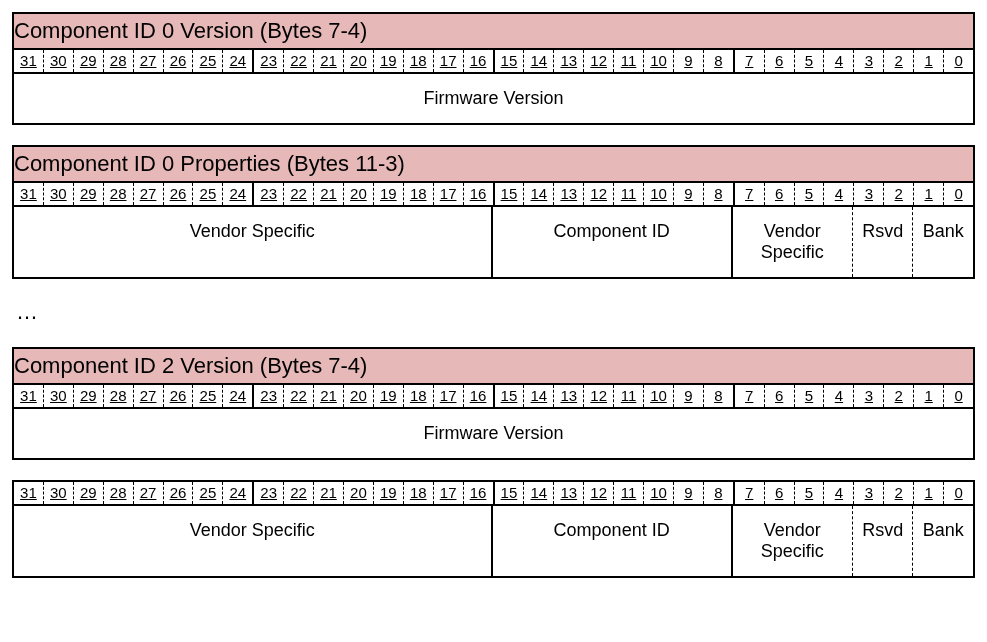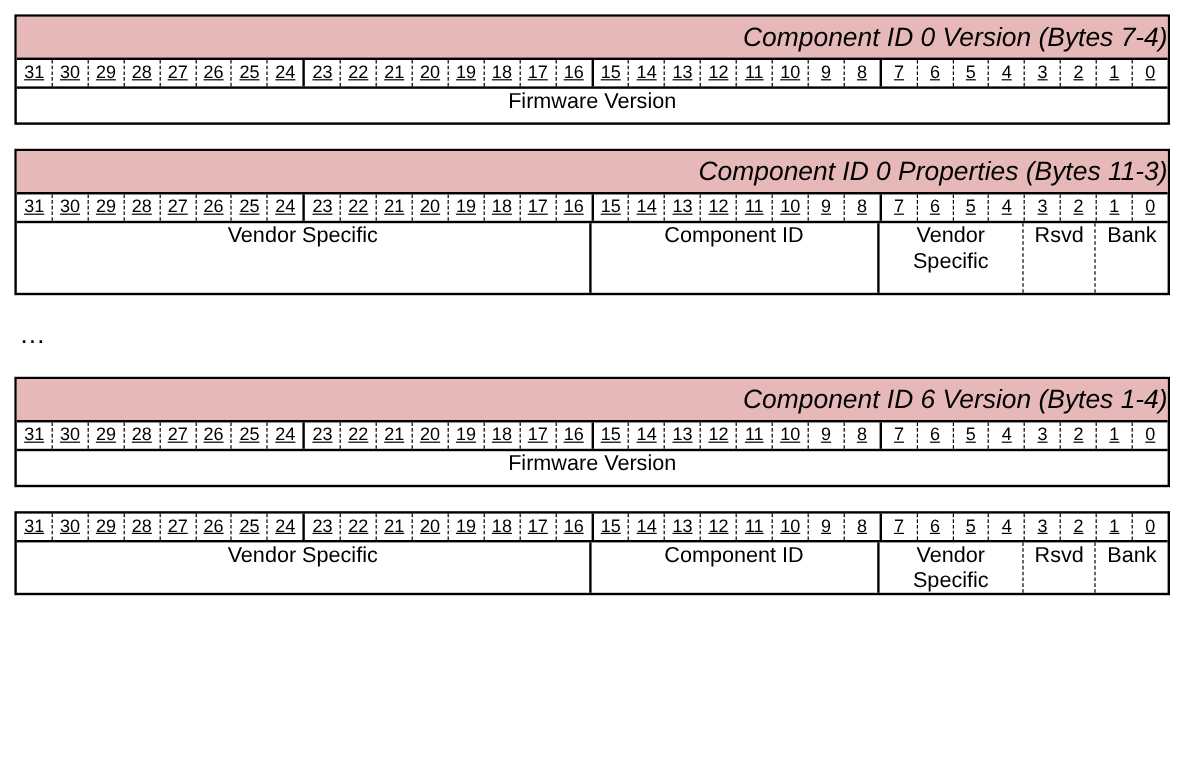--- a/index.html
+++ b/index.html
@@ -12,25 +12,24 @@
     width: 987px;
     box-sizing: border-box;
   }
   .reg {
     border: 2.5px solid #000;
     margin-bottom: 20px;
     box-sizing: border-box;
   }
   .title {
     background: #e6b8b7;
-    text-align: right;
+    text-align: left;
     font-size: 22px;
     padding: 4px 0;
     border-bottom: 2.5px solid #000;
-    font-style: italic;
   }
   .bits {
     display: flex;
     border-bottom: 2.5px solid #000;
     text-decoration: underline;
   }
   .byte {
     display: flex;
     flex: 1 1 0;
     border-right: 2.5px solid #000;
@@ -45,21 +44,21 @@
     padding: 1px 0;
   }
   .bit:last-child { border-right: none; }
   .fields {
     display: flex;
     min-height: 28px;
   }
   .field {
     text-align: center;
     font-size: 18px;
-    padding: 0 0;
+    padding: 14px 0;
     box-sizing: border-box;
   }
   .solid-r  { border-right: 2.5px solid #000; }
   .dash-r   { border-right: 1.5px dashed #000; }
   .tall .field { min-height: 58px; }
   .ellipsis {
     font-size: 22px;
     margin: 10px 4px 22px 4px;
   }
 </style>
@@ -164,21 +163,21 @@
     <div class="field solid-r" style="flex:8">Component ID</div>
     <div class="field dash-r" style="flex:4">Vendor Specific</div>
     <div class="field dash-r" style="flex:2">Rsvd</div>
     <div class="field" style="flex:2">Bank</div>
   </div>
 </div>
 
 <div class="ellipsis">…</div>
 
 <div class="reg">
-  <div class="title">Component ID 6 Version (Bytes 1-4)</div>
+  <div class="title">Component ID 2 Version (Bytes 7-4)</div>
   <div class="bits">
     <div class="byte">
         <div class="bit">31</div>
         <div class="bit">30</div>
         <div class="bit">29</div>
         <div class="bit">28</div>
         <div class="bit">27</div>
         <div class="bit">26</div>
         <div class="bit">25</div>
         <div class="bit">24</div>

